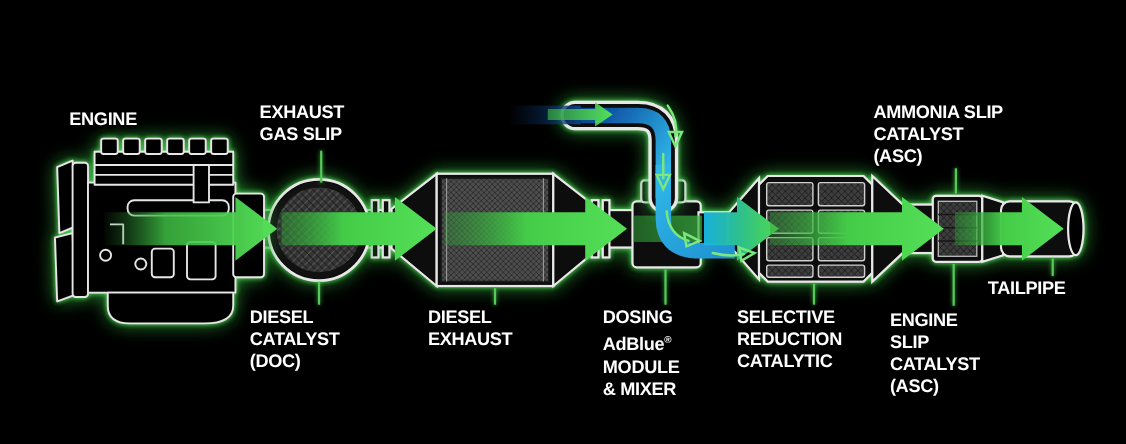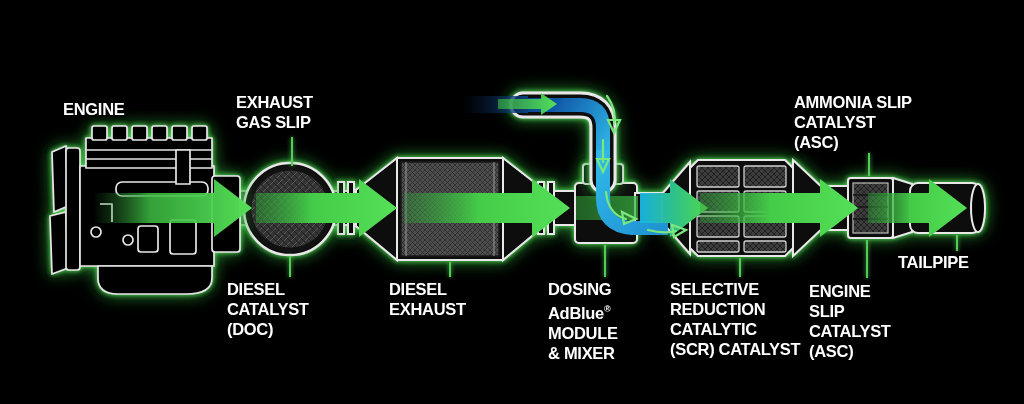--- a/index.html
+++ b/index.html
@@ -271,21 +271,20 @@
     <span>AdBlue</span><sup>®</sup>
   </div>
   <div class="ln">MODULE</div>
   <div class="ln">&amp; MIXER</div>
 </div>
 
 <div class="lbl" style="left:670px;top:279px;width:150px;">
   <div class="ln">SELECTIVE</div>
   <div class="ln">REDUCTION</div>
   <div class="ln">CATALYTIC</div>
-  <div class="ln">(SCR) CATALYST</div>
 </div>
 
 <div class="lbl" style="left:809px;top:281px;width:120px;">
   <div class="ln">ENGINE</div>
   <div class="ln">SLIP</div>
   <div class="ln">CATALYST</div>
   <div class="ln">(ASC)</div>
 </div>
 
 <div class="lbl" style="left:898px;top:252px;width:120px;">

